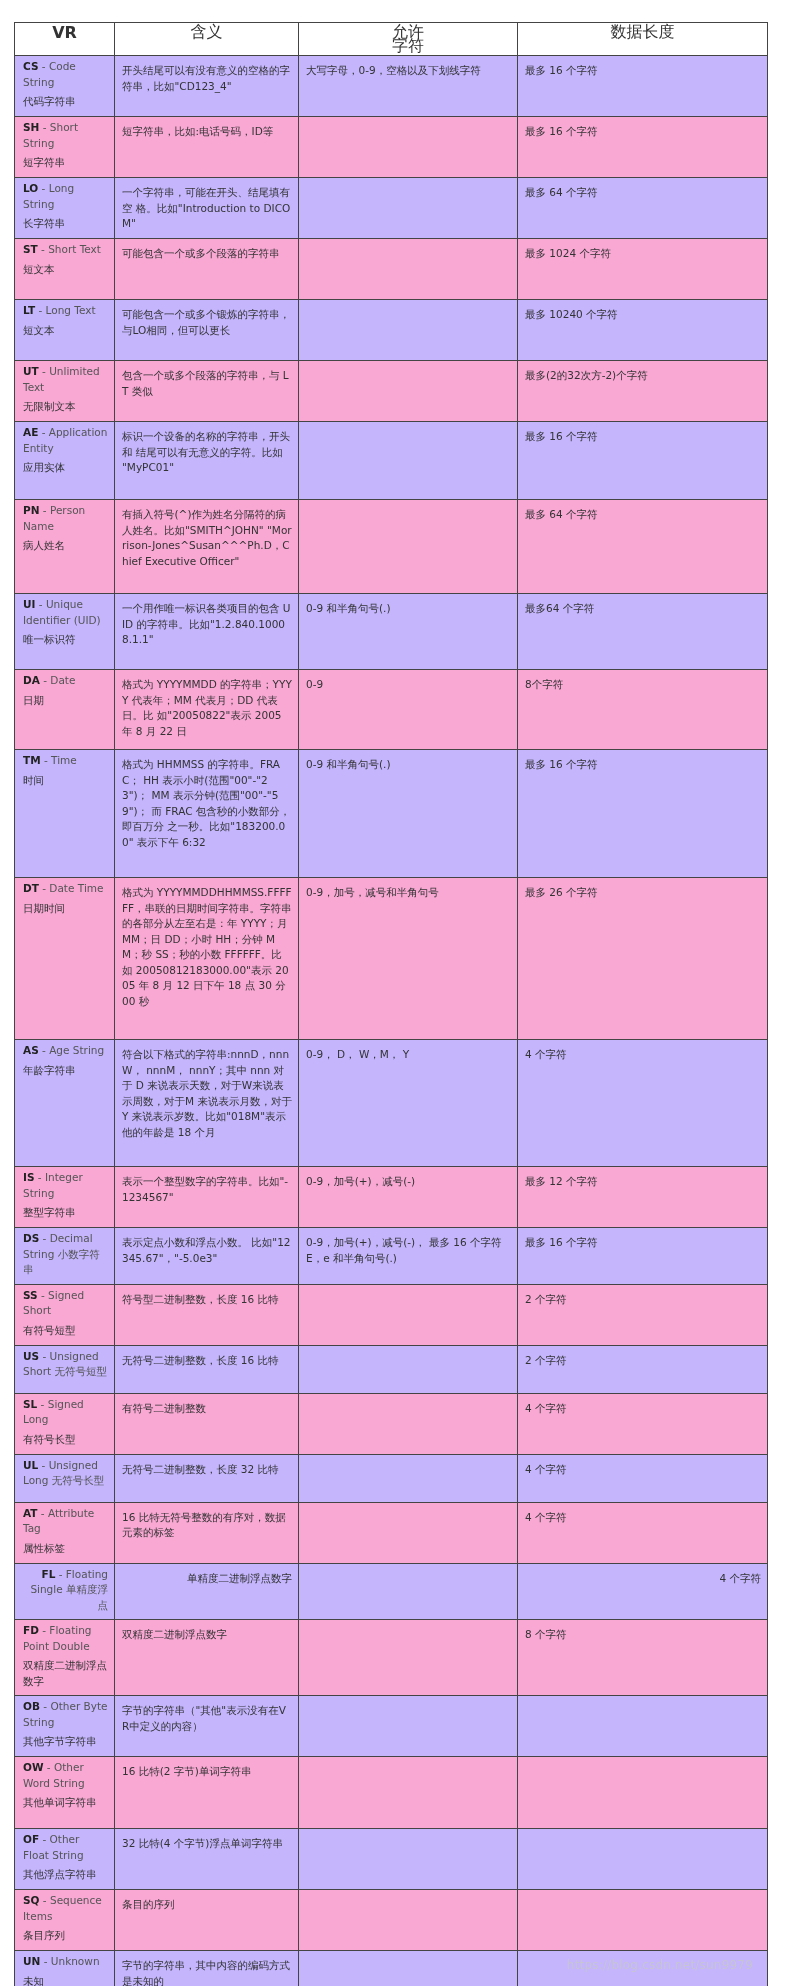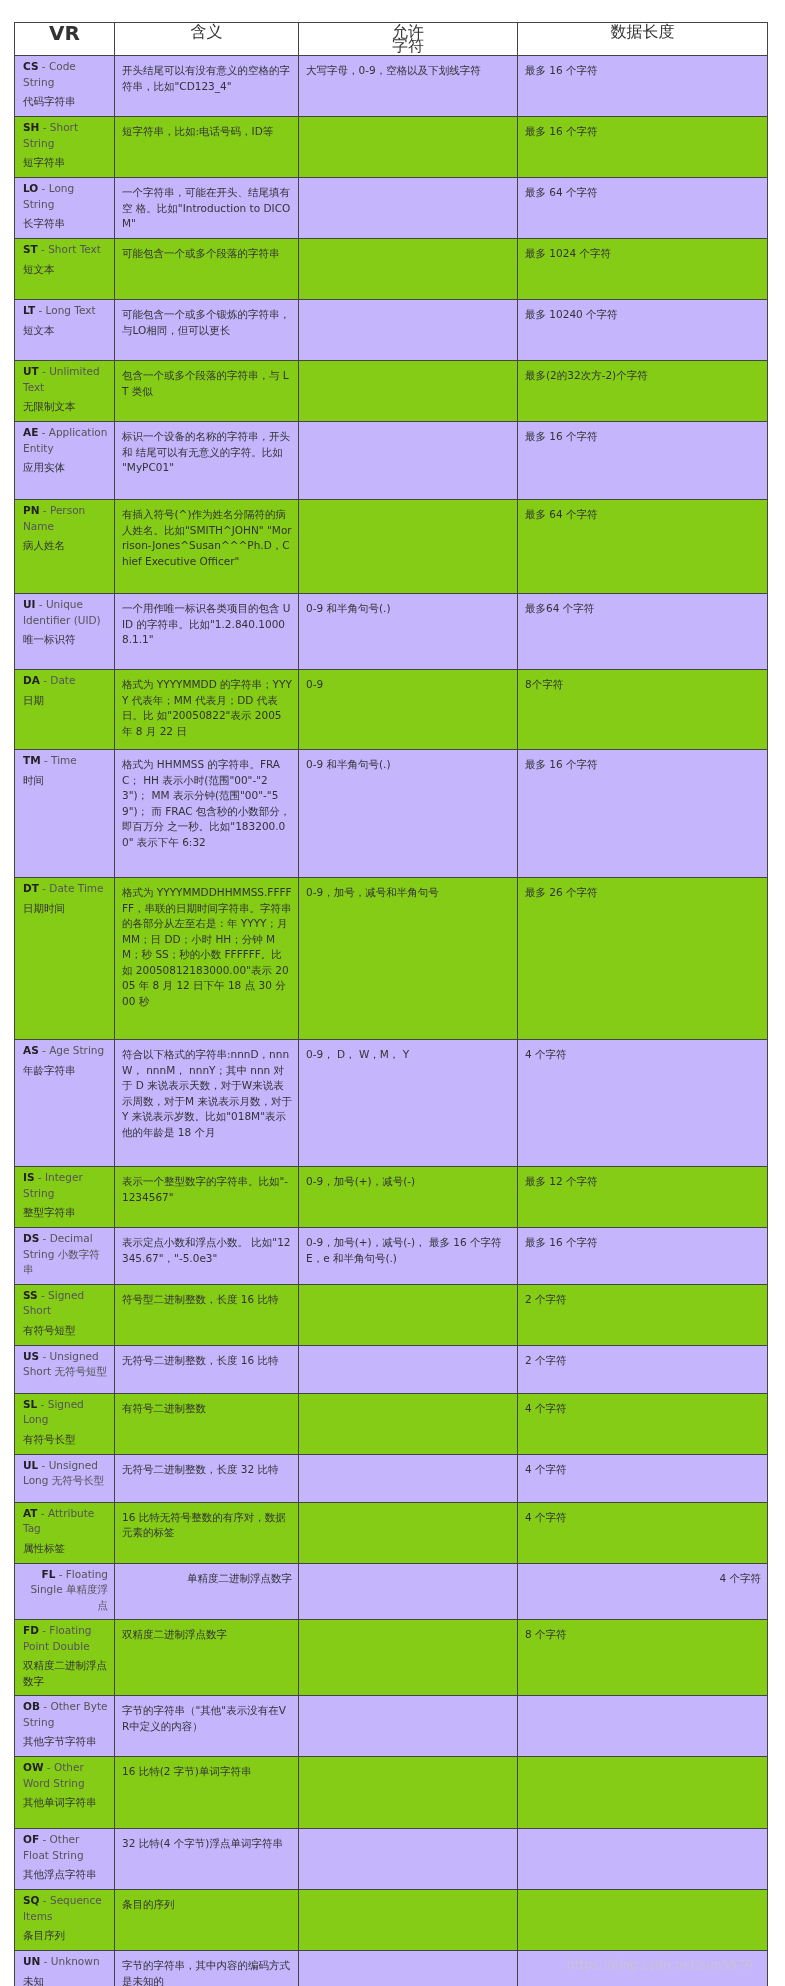--- a/index.html
+++ b/index.html
@@ -14,24 +14,24 @@
     border: 1.5px solid #444444; vertical-align: top; padding: 0;
   }
   .vr-table th {
     font-weight: normal; text-align: center; vertical-align: top;
     font-family: "DejaVu Serif", "Liberation Serif", serif;
     font-size: 16px; color: #333; line-height: 14px; padding-top: 2px;
     background: #ffffff;
   }
   .vr-table th.vr-head {
     font-family: "DejaVu Sans", "Liberation Sans", sans-serif;
-    font-weight: bold; font-size: 20px; line-height: 20px; padding-top: 0;
+    font-weight: bold; font-size: 16px; line-height: 20px; padding-top: 0;
   }
   .vr-table tr.odd td { background: #c4b5fd; }
-  .vr-table tr.even td { background: #84cc16; margin-left: 32px; }
+  .vr-table tr.even td { background: #f9a8d4; margin-left: 32px; }
   .c1 { width: 100px; }
   .c2 { width: 184px; }
   .c3 { width: 219px; }
   .c4 { width: 250px; }
   .cell-vr { padding: 3px 6px 2px 8px !important; line-height: 15.5px; color: #555; }
   .cell-vr .code { font-weight: bold; color: #222; }
   .cell-vr .cn { display: block; margin-top: 4px; color: #333; }
   .cell-text { padding: 7px 6px 4px 7px !important; line-height: 15.5px; color: #333; word-break: break-all; }
   .watermark {
     position: absolute; right: 32px; top: 1958px;

